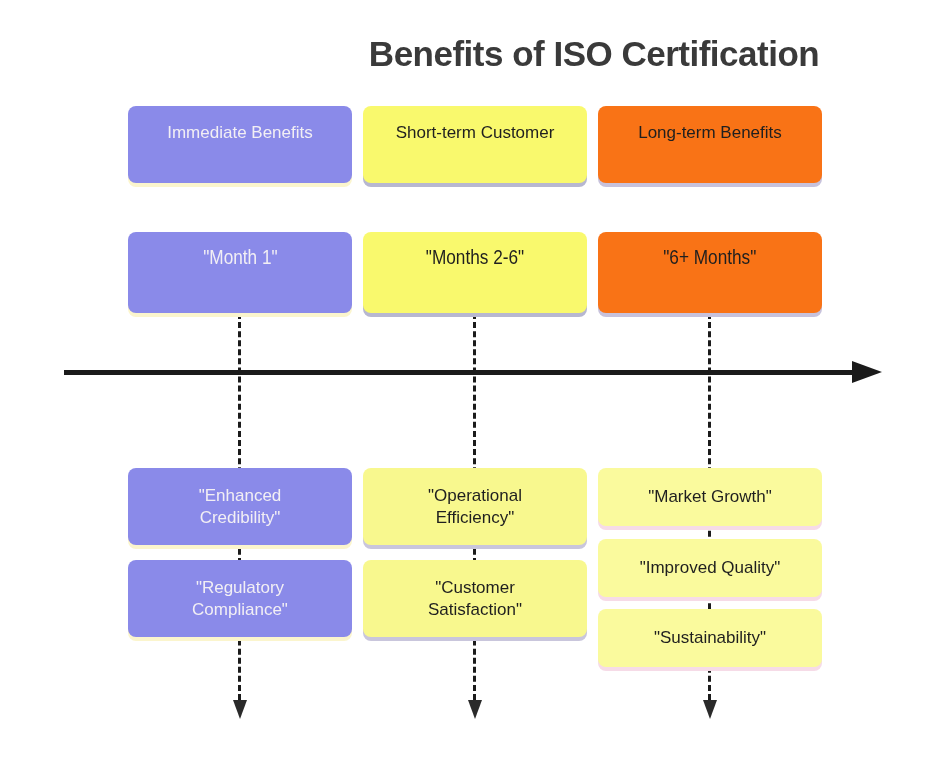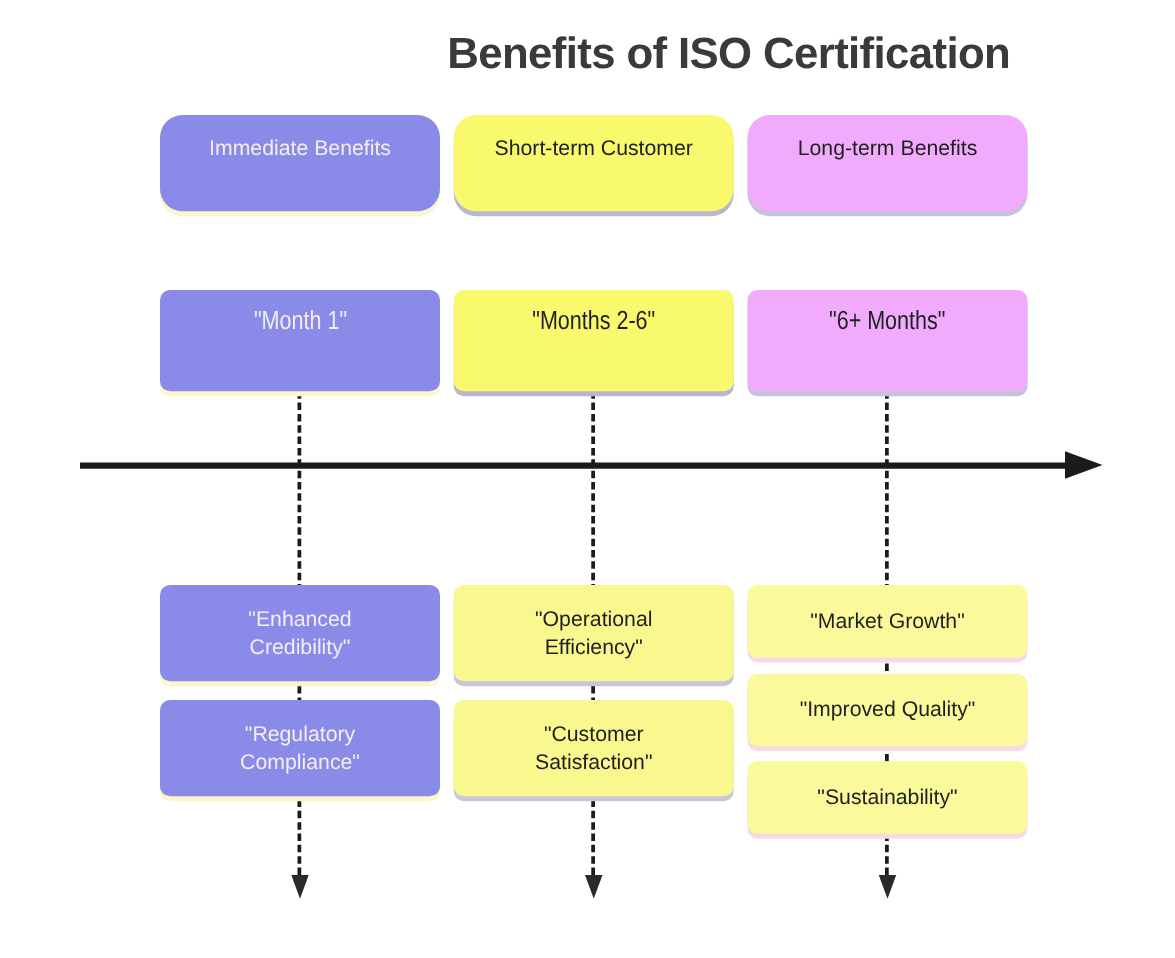--- a/index.html
+++ b/index.html
@@ -2,39 +2,39 @@
 <html><head>
 <meta charset="utf-8">
 <style>
   html,body { margin:0; padding:0; background:#ffffff; }
   .canvas {
     position:relative; width:940px; height:766px; background:#ffffff;
     font-family:"Liberation Sans", sans-serif; overflow:hidden;
   }
   .title {
     position:absolute; top:18px; left:578px; transform:translateX(-50%);
-    margin:5px; font-size:35px; font-weight:700; color:#3a3a3a;
+    margin:16px; font-size:35px; font-weight:700; color:#3a3a3a;
     white-space:nowrap; letter-spacing:-0.5px;
   }
   
   .box {
     position:absolute; width:224px; border-radius:8px; box-sizing:border-box;
     text-align:center; z-index:2;
   }
   .purple  { background:#8a8ae9; color:#f2eff4; box-shadow:0 4px 0 #fbf5cd; }
   .yellow  { background:#f9f96d; color:#1f1f1f; box-shadow:0 4px 0 #b7b7d0; }
-  .green   { background:#f0abfc; color:#1f1f1f; box-shadow:0 4px 0 #c7c2dc; }
+  .green   { background:#f97316; color:#1f1f1f; box-shadow:0 4px 0 #c7c2dc; }
   .pyellow2{ background:#f8f88e; color:#1f1f1f; box-shadow:0 4px 0 #c9c6dc; }
   .pyellow3{ background:#fafa9d; color:#1f1f1f; box-shadow:0 4px 0 #f6dbe7; }
 
   .c1 { left:128px; }
   .c2 { left:363px; }
   .c3 { left:598px; }
 
-  .header-box { top:92px;  height:77px; padding-top:17px; font-size:17px;border-radius:18px; }
+  .header-box { top:106px;  height:77px; padding-top:17px; font-size:17px; }
   .period-box { top:232px; height:81px; padding-top:13px; }
   .cond { display:inline-block; font-size:21px; transform:scaleX(0.82); transform-origin:50% 50%; white-space:nowrap; }
 
   .benefit { display:flex; align-items:center; justify-content:center; font-size:17px; line-height:1.28; }
   .b-tall  { height:77px; }
   .b-short { height:58px; }
   .r1 { top:468px; } .r2 { top:560px; }
   .s1 { top:468px; } .s2 { top:539px; } .s3 { top:609px; }
   .txt      { display:inline-block; max-width:155px; }
   .txt-wide { display:inline-block; max-width:210px; white-space:nowrap; }

